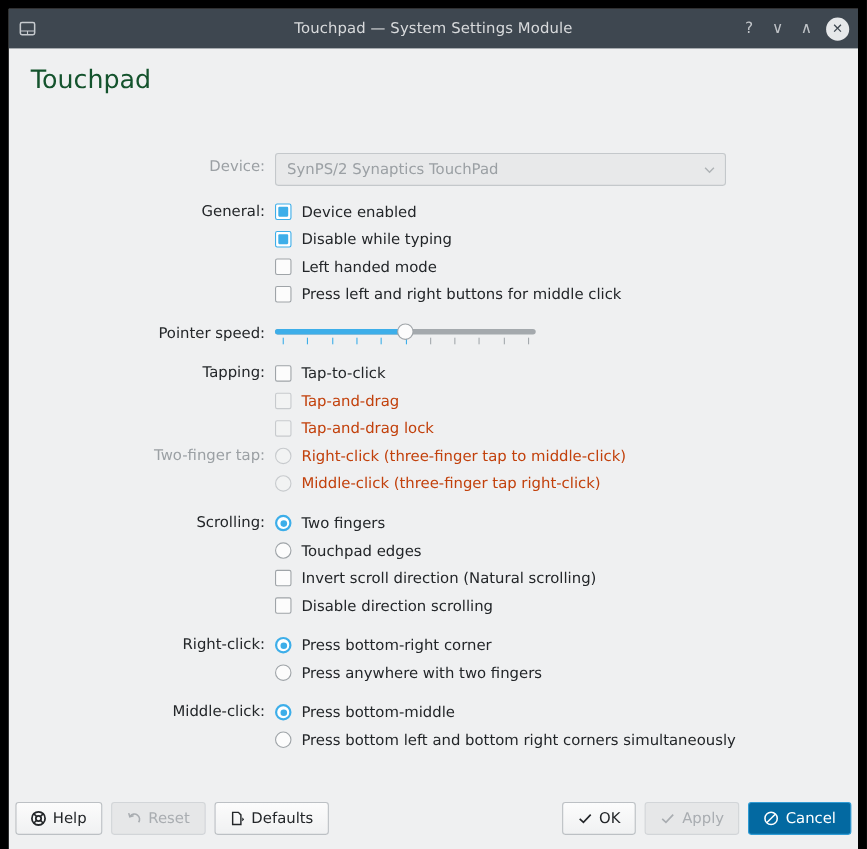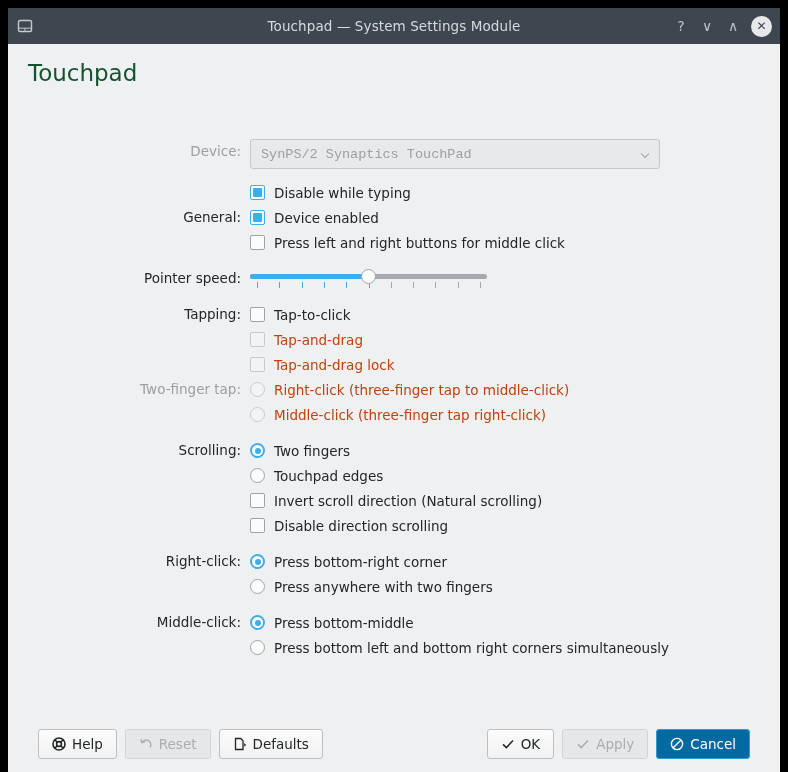--- a/index.html
+++ b/index.html
@@ -130,21 +130,21 @@
     border: 1px solid #c4c8cb;
     border-radius: 3px;
     background: #e8e9ea;
     display: flex;
     align-items: center;
     padding: 0 8px 0 10px;
     font-size: 13.5px;
     color: #9ba0a4;
     cursor: default;
   }
-  .combo .combo-text { flex: 1 1 auto; font-family: Liberation Mono, monospace; }
+  .combo .combo-text { flex: 1 1 auto; }
   .combo .chev {
     width: 12px; height: 12px;
     flex: none;
     opacity: .75;
   }
 
   
   .opt {
     display: flex;
     align-items: center;
@@ -253,21 +253,21 @@
     background: #a4a9ad;
   }
   .tick.on { background: #3daee9; }
 
   
   .buttonbar {
     flex: none;
     height: 58px;
     display: flex;
     align-items: center;
-    padding: 0 30px;
+    padding: 0 6px;
     box-sizing: border-box;
   }
   .btn {
     height: 30px;
     box-sizing: border-box;
     border: 1px solid #bcc0c4;
     border-radius: 3px;
     background: linear-gradient(#fcfcfc, #f0f1f2);
     display: inline-flex;
     align-items: center;
@@ -337,34 +337,43 @@
                 <polyline points="2,4.5 6,8.5 10,4.5" fill="none" stroke="#9ba0a4" stroke-width="1.3"></polyline>
               </svg>
             </span>
           </div>
         </div>
       </div>
 
       <div class="row-gap"></div>
 
       <div class="row">
+        <div class="lbl">General:</div>
+        <div class="ctrl">
+          <div class="opt">
+            <span class="box checked"></span>
+            <span class="opt-label">Device enabled</span>
+          </div>
+        </div>
+      </div>
+      <div class="row">
         <div class="lbl"></div>
         <div class="ctrl">
           <div class="opt">
             <span class="box checked"></span>
             <span class="opt-label">Disable while typing</span>
           </div>
         </div>
       </div>
       <div class="row">
-        <div class="lbl">General:</div>
-        <div class="ctrl">
-          <div class="opt">
-            <span class="box checked"></span>
-            <span class="opt-label">Device enabled</span>
+        <div class="lbl"></div>
+        <div class="ctrl">
+          <div class="opt">
+            <span class="box"></span>
+            <span class="opt-label">Left handed mode</span>
           </div>
         </div>
       </div>
       <div class="row">
         <div class="lbl"></div>
         <div class="ctrl">
           <div class="opt">
             <span class="box"></span>
             <span class="opt-label">Press left and right buttons for middle click</span>
           </div>

